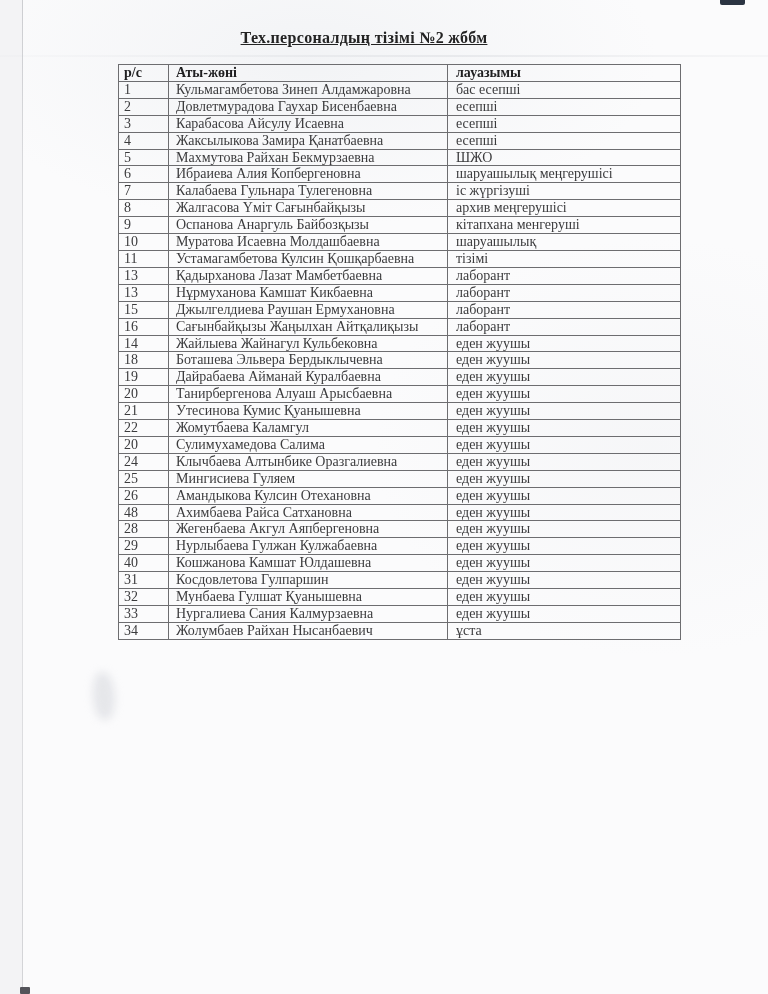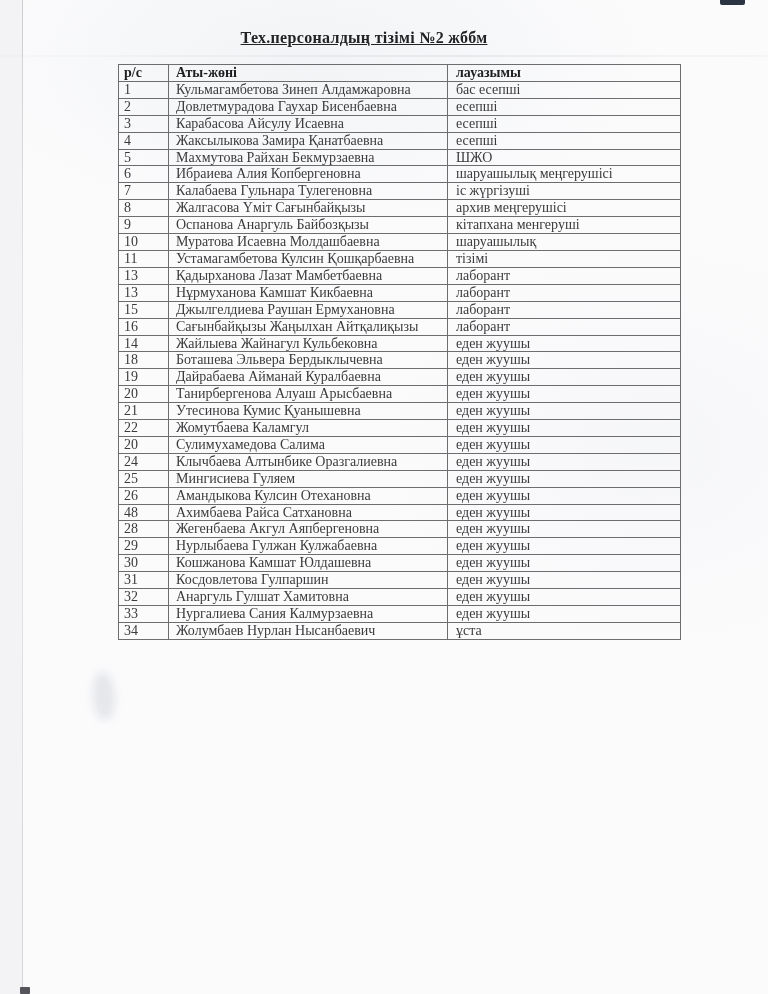--- a/index.html
+++ b/index.html
@@ -266,40 +266,40 @@
           <td>28</td>
           <td>Жегенбаева Акгул Аяпбергеновна</td>
           <td>еден жуушы</td>
         </tr>
         <tr>
           <td>29</td>
           <td>Нурлыбаева Гулжан Кулжабаевна</td>
           <td>еден жуушы</td>
         </tr>
         <tr>
-          <td>30</td>
+          <td>40</td>
           <td>Кошжанова Камшат Юлдашевна</td>
           <td>еден жуушы</td>
         </tr>
         <tr>
           <td>31</td>
           <td>Косдовлетова Гулпаршин</td>
           <td>еден жуушы</td>
         </tr>
         <tr>
           <td>32</td>
-          <td>Анаргуль Гулшат Хамитовна</td>
+          <td>Мунбаева Гулшат Қуанышевна</td>
           <td>еден жуушы</td>
         </tr>
         <tr>
           <td>33</td>
           <td>Нургалиева Сания Калмурзаевна</td>
           <td>еден жуушы</td>
         </tr>
         <tr>
           <td>34</td>
-          <td>Жолумбаев Нурлан Нысанбаевич</td>
+          <td>Жолумбаев Райхан Нысанбаевич</td>
           <td>ұста</td>
         </tr>
       </tbody>
   </table>
 
 </div>
 
 </body></html>

